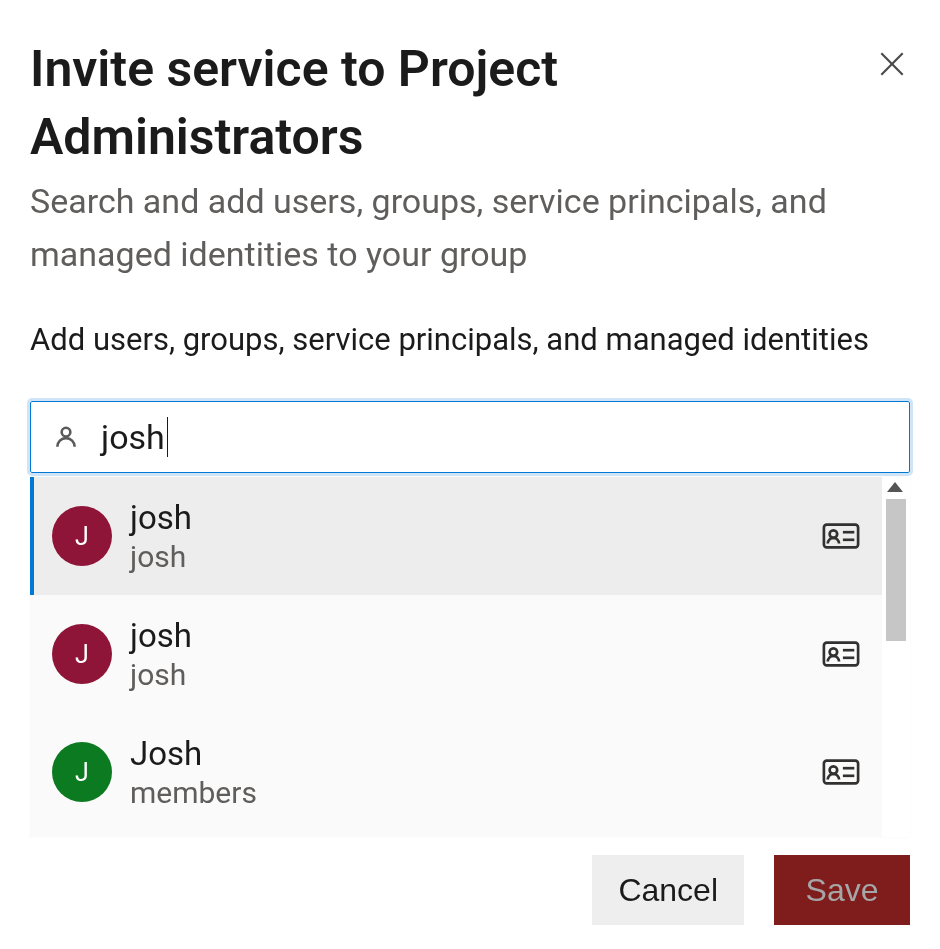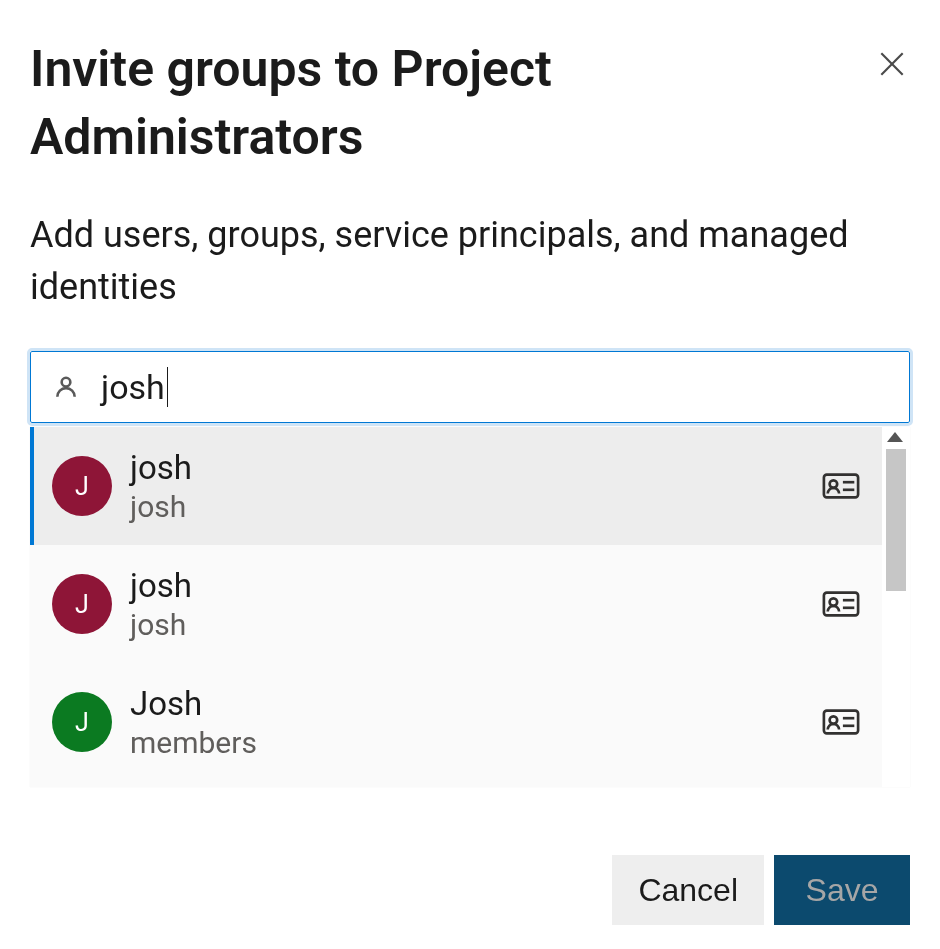--- a/index.html
+++ b/index.html
@@ -45,21 +45,21 @@
     stroke: #4a4a4a;
     stroke-width: 1.6;
   }
   .subtitle {
     font-size: 34px;
     color: #605e5c;
     line-height: 1.55;
     margin-top: 4px;
   }
   .field-label {
-    font-size: 36px;
+    font-size: 31px;
     color: #1b1b1b;
     margin-top: 38px;
     line-height: 1.45;
   }
   .input-wrap {
     margin-top: 38px;
     position: relative;
   }
   .input-box {
     display: flex;
@@ -199,61 +199,62 @@
     left: 4px;
     width: 20px;
     height: 142px;
     background: #c6c6c6;
   }
   .footer {
     position: absolute;
     right: 30px;
     bottom: 24px;
     display: flex;
-    gap: 10px;
+    gap: 30px;
     padding-left: 17px;
   }
   .btn {
     height: 70px;
     min-width: 136px;
     padding: 0 26px;
     font-size: 32px;
     border: none;
     cursor: pointer;
     display: flex;
     align-items: center;
     justify-content: center;
   }
   .btn-cancel {
     background: #eeeeee;
     color: #1b1b1b;
   }
   .btn-save {
-    background: #0c4a6e;
+    background: #7f1d1d;
     color: #a6a6a6;
     cursor: default;
   }
 </style>
 </head>
 <body>
 
 <div class="panel">
 
   <div class="header-row">
-    <h1 class="title">Invite groups to Project Administrators</h1>
+    <h1 class="title">Invite service to Project Administrators</h1>
     <button class="close-btn" aria-label="Close">
       <span>
         <svg viewBox="0 0 24 24" fill="none">
           <line x1="4" y1="4" x2="20" y2="20"></line>
           <line x1="20" y1="4" x2="4" y2="20"></line>
         </svg>
       </span>
     </button>
   </div>
 
+  <div class="subtitle">Search and add users, groups, service principals, and managed identities to your group</div>
 
   <div class="field-label">Add users, groups, service principals, and managed identities</div>
 
   <div class="input-wrap">
     <div class="input-box">
       <span class="person-icon">
         <svg viewBox="0 0 24 24">
           <circle cx="12" cy="7.5" r="4"></circle>
           <path d="M4 21c0-4.4 3.6-8 8-8s8 3.6 8 8"></path>
         </svg>

